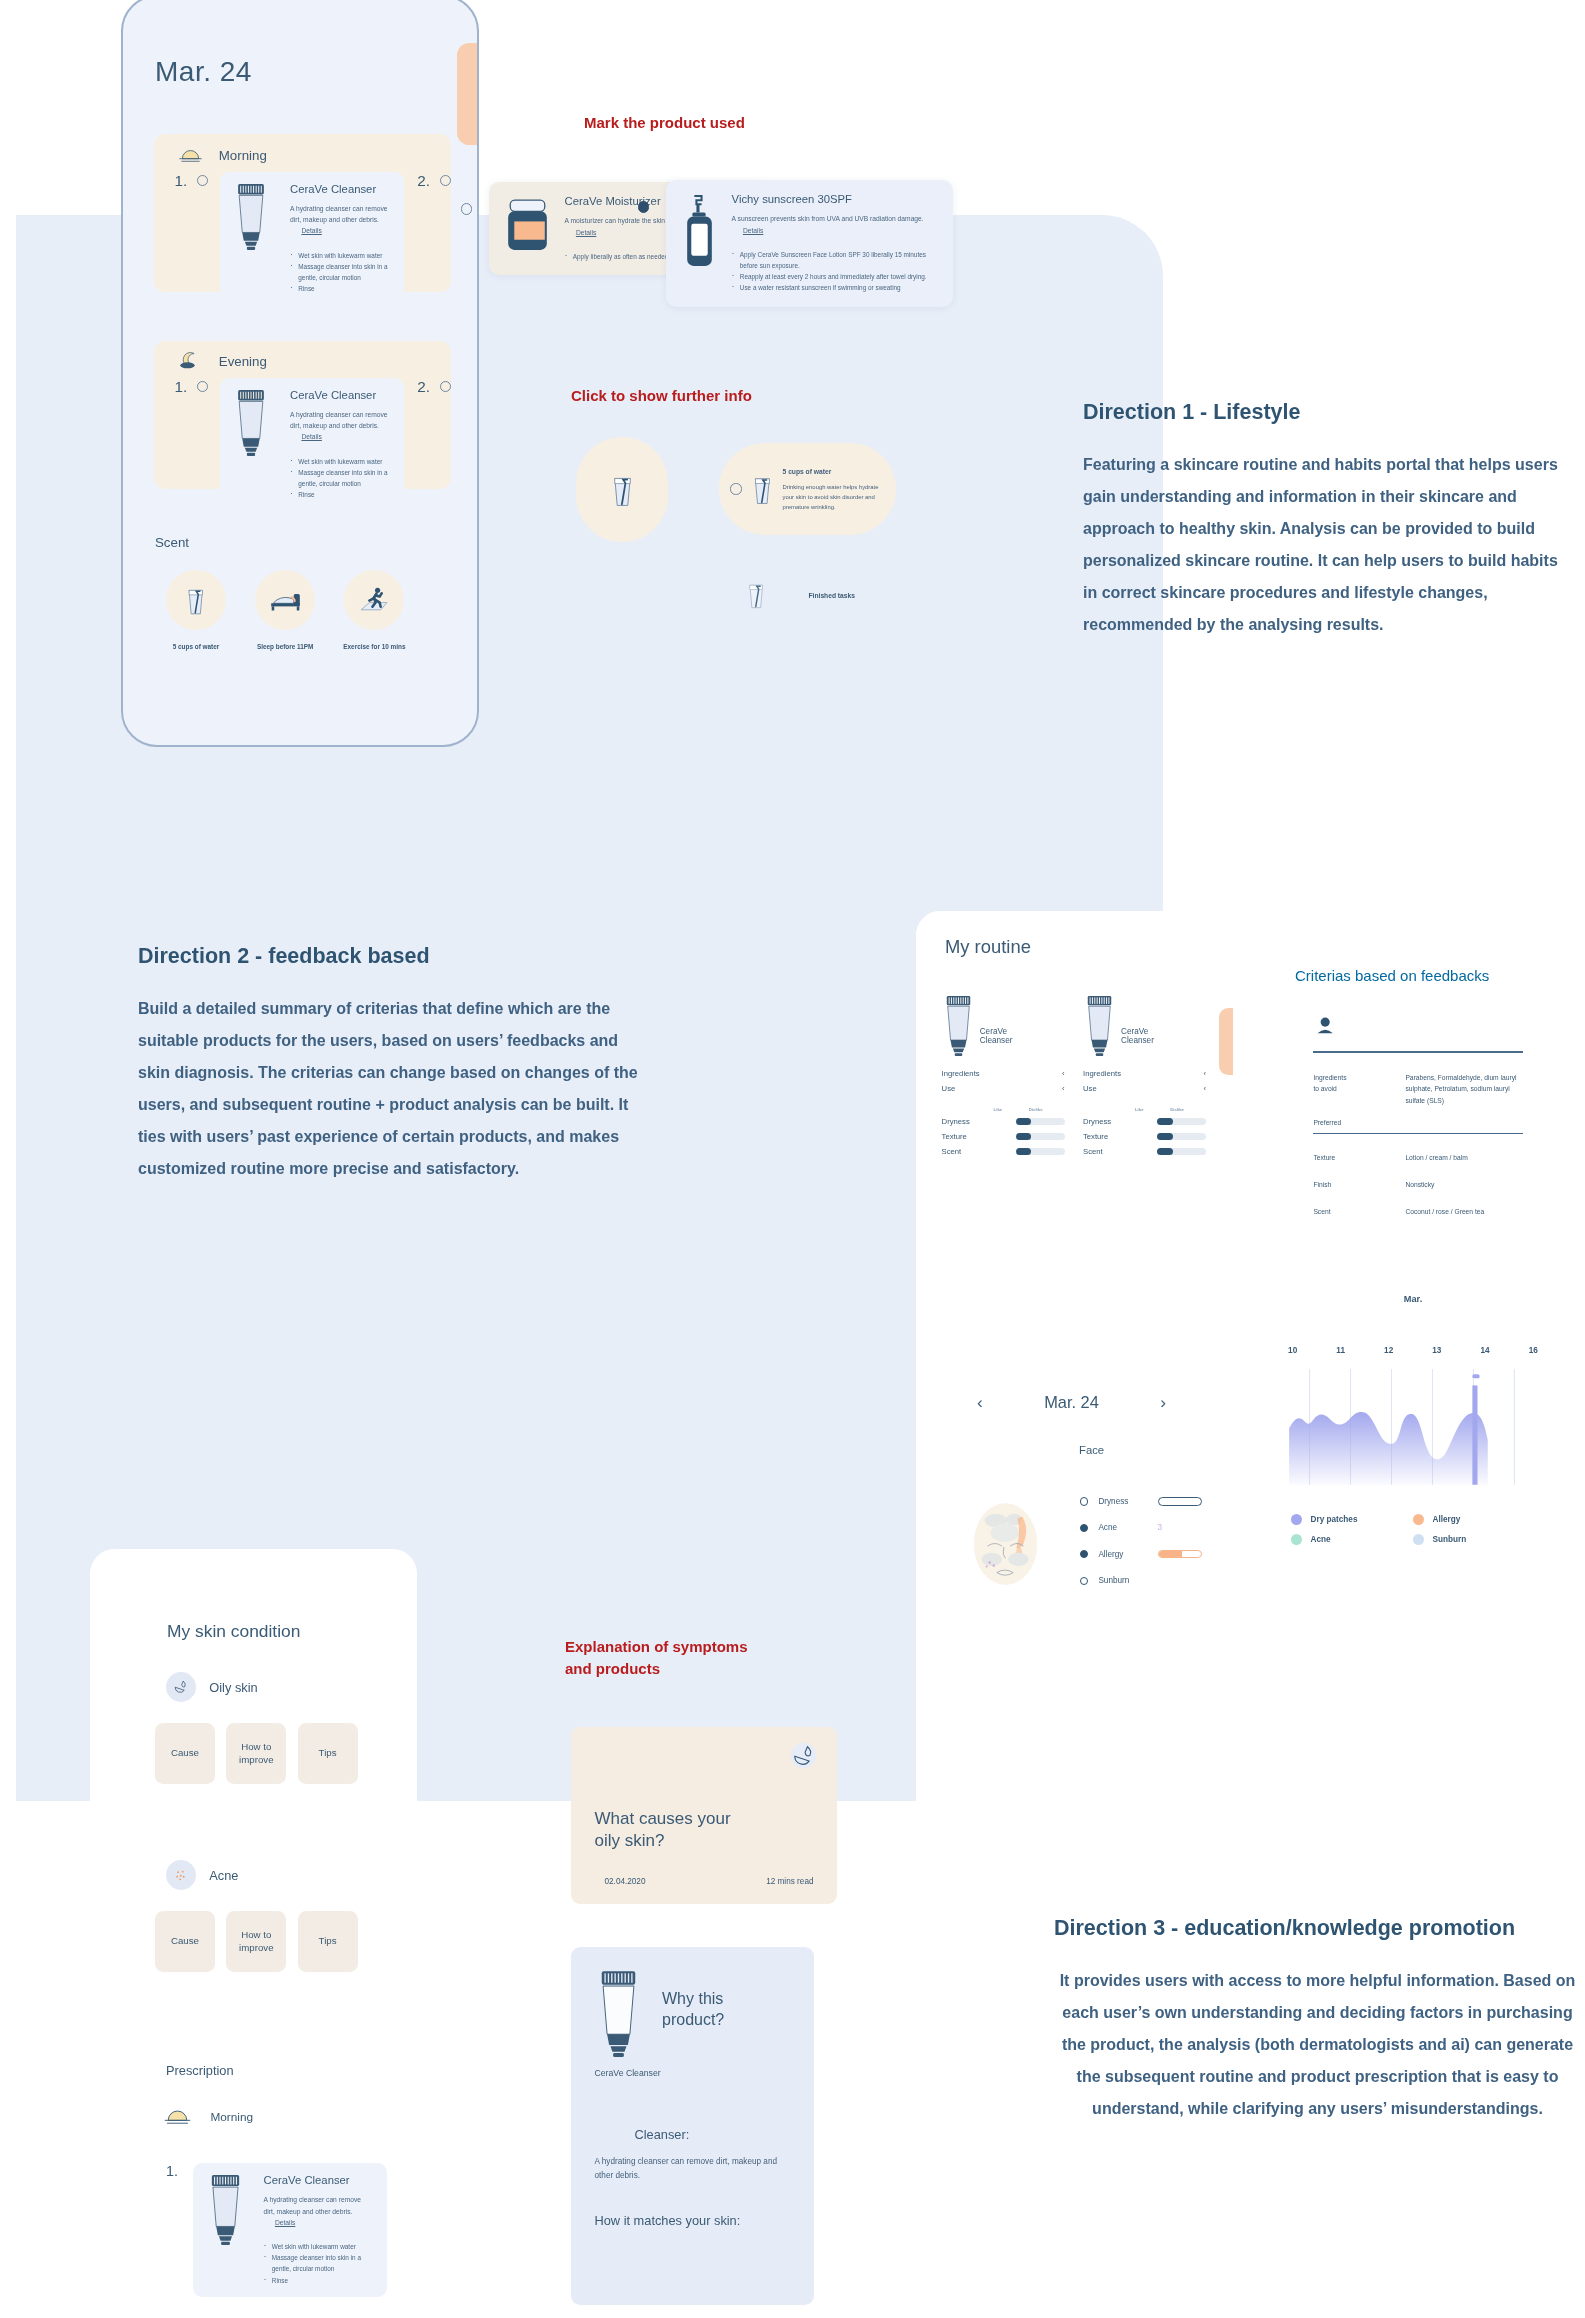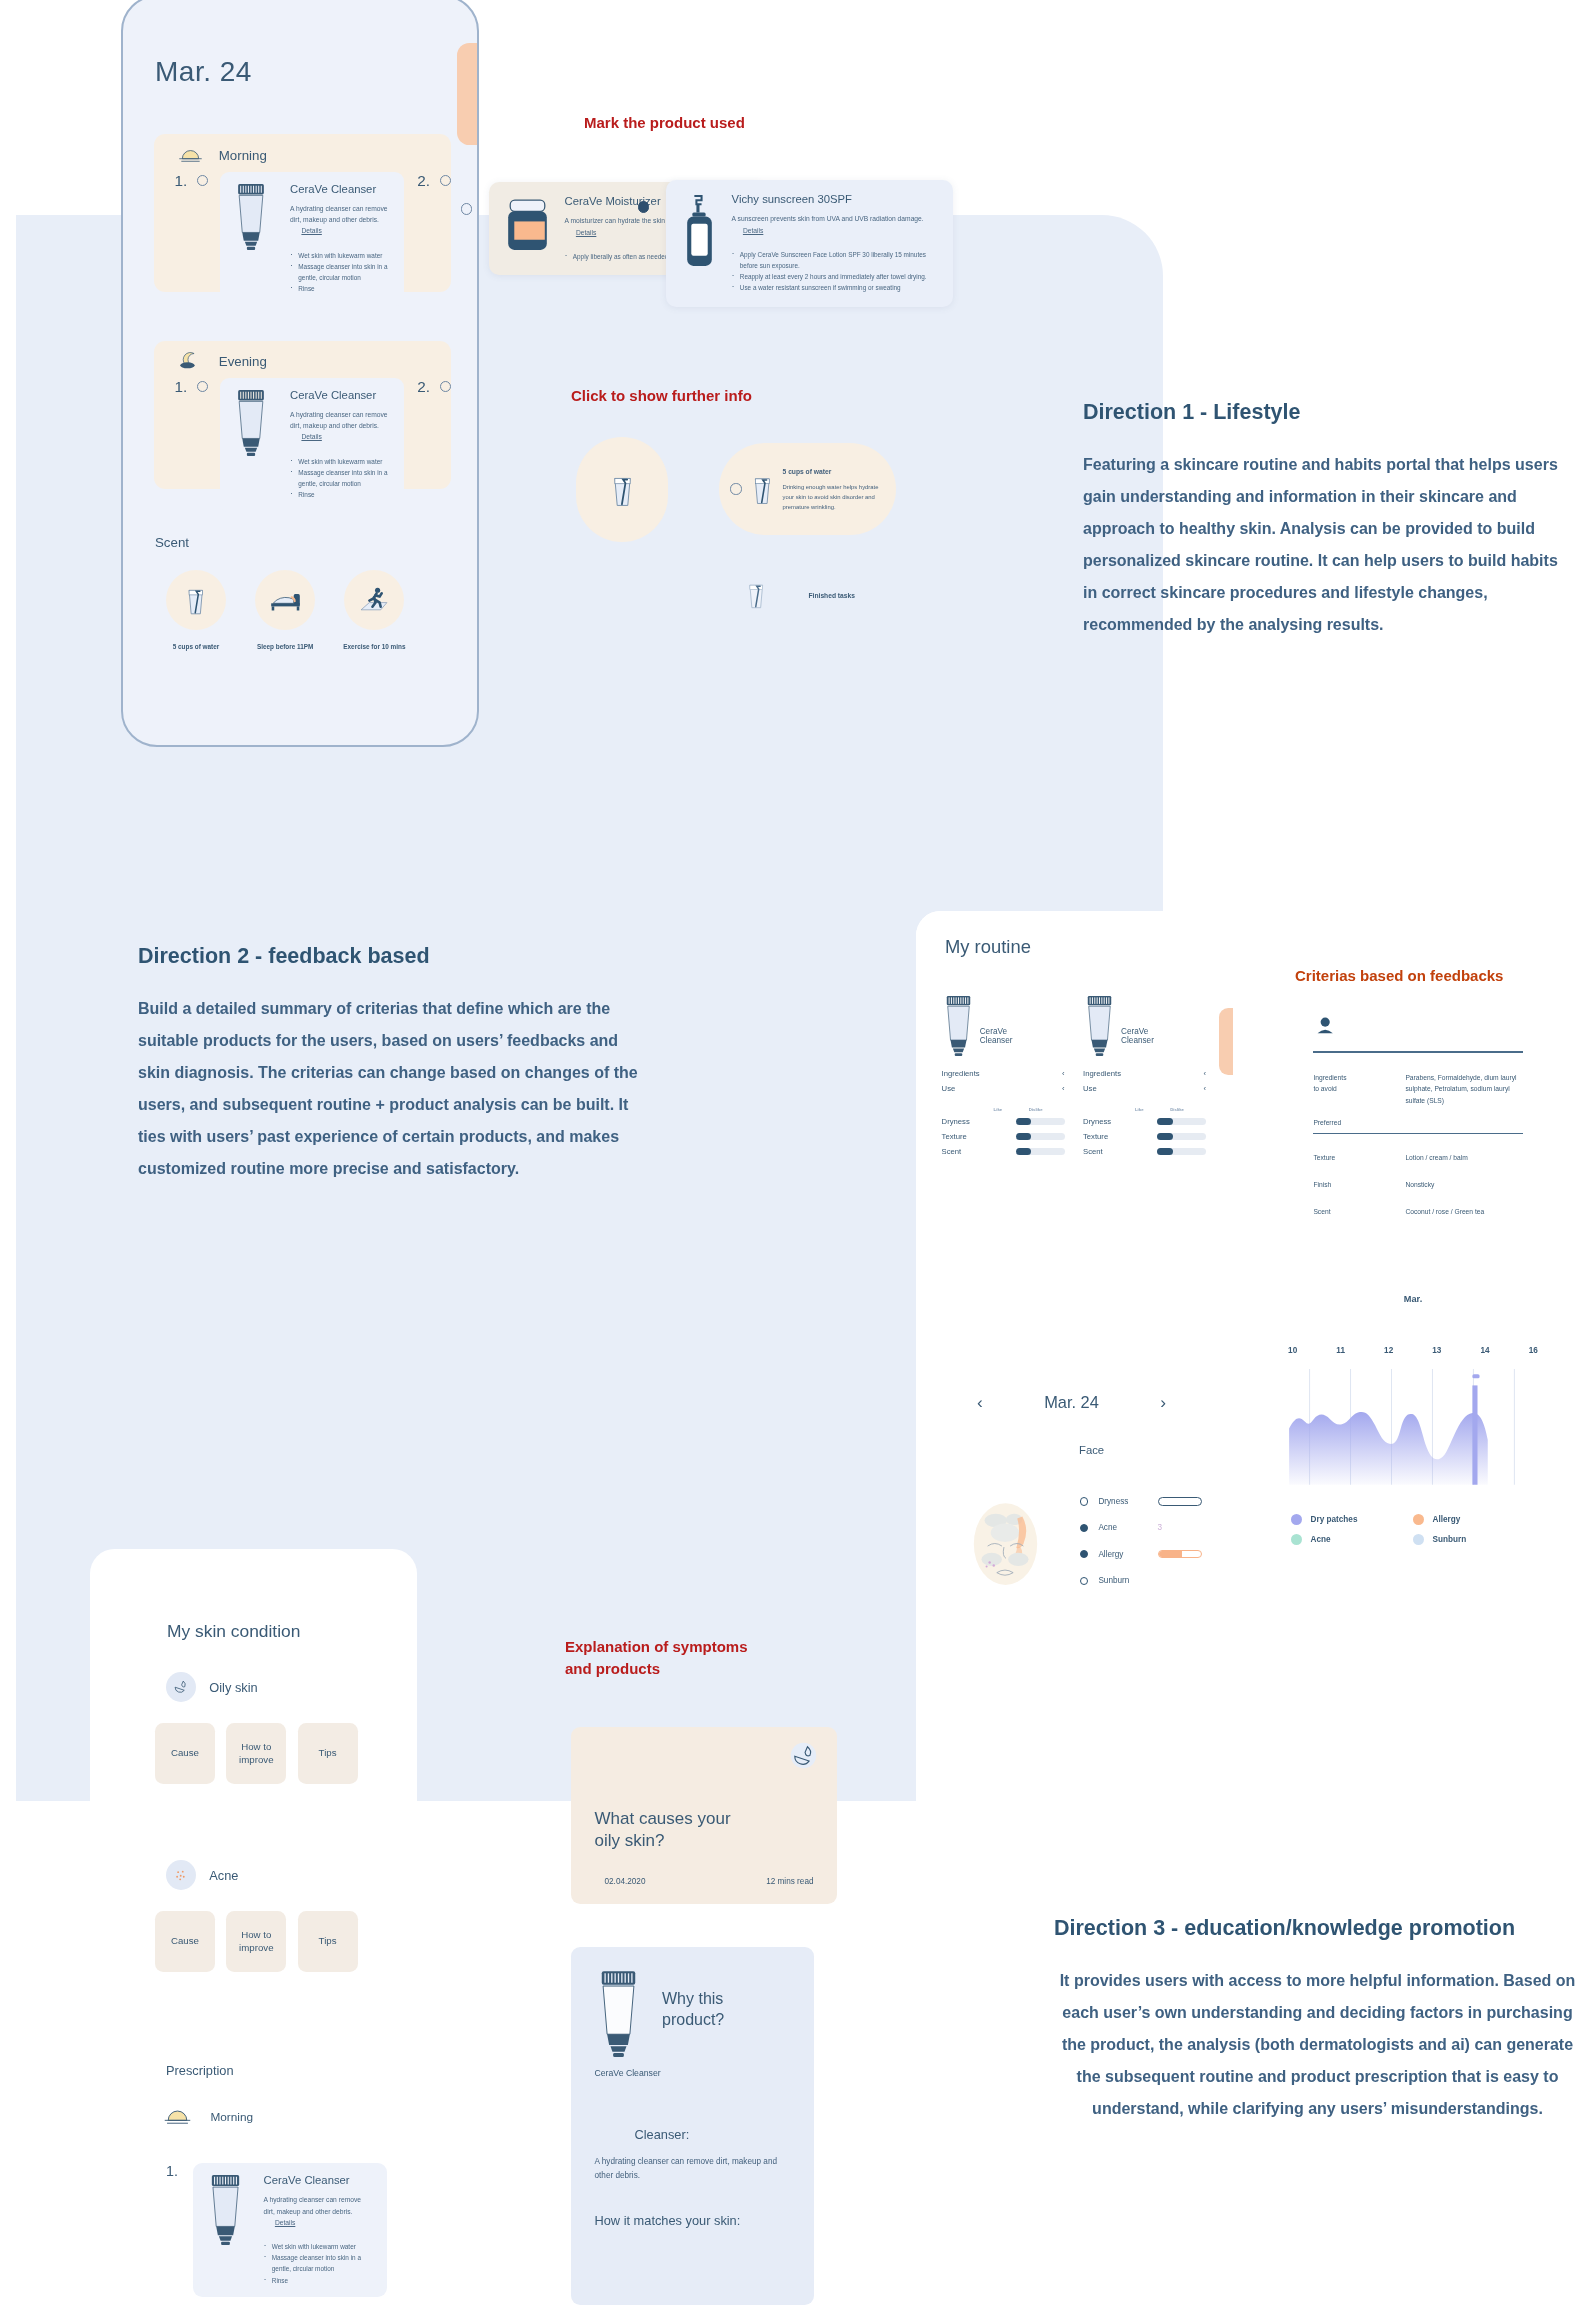--- a/index.html
+++ b/index.html
@@ -148,21 +148,21 @@
   .face-title { font-size: 11.3px; color:#3a5a75; }
   .sym-row { display:flex; align-items:center; gap:10.2px; font-size: 8.2px; color:#3a5a75; }
   .sym-dot { width:8.2px;height:8.2px;border-radius:50%;border:1px solid #2f5472;}
   .sym-dot.on { background:#2f5472; }
   .pill-empty { width: 44px; height: 8.2px; border:1px solid #3a5a75; border-radius: 4.6px; }
   .pill-orange { width: 44px; height: 8.2px; border:1px solid #f8b389; border-radius: 4.6px; position:relative; overflow:hidden;}
   .pill-orange i { position:absolute; left:0; top:0; height:100%; width: 55%; background:#f8b389; display:block;}
   .sym-num { color:#cdb2d8; font-size:8.2px; }
 
   
-  .crit-title { font-size: 15px; font-weight:700; color:#c2410c; }
+  .crit-title { font-size: 15px; font-weight:400; color:#0369a1; }
   .crit-rule { height: 2px; background:#4a6c8a; }
   .crit-tbl { display:grid; grid-template-columns: 92px 1fr; font-size: 6.7px; line-height:1.7; color:#3a5a75;}
   .crit-tbl .k { font-weight: 400; }
 
   
   #chart-wrap { position:absolute; left: 1269px; top: 1294px; width: 256px; }
   .chart-title { text-align:center; font-size: 9.2px; font-weight:700; color:#3a5a75; }
   .chart-ticks { display:flex; justify-content:space-between; font-size: 8.2px; font-weight:700; color:#3a5a75; padding: 0 3.1px;}
   .legend { display:grid; grid-template-columns: 1fr 1fr; row-gap: 9.2px; font-size: 8.2px; font-weight:700; color:#3a5a75;}
   .legend div { display:flex; align-items:center; gap: 8.2px; }

